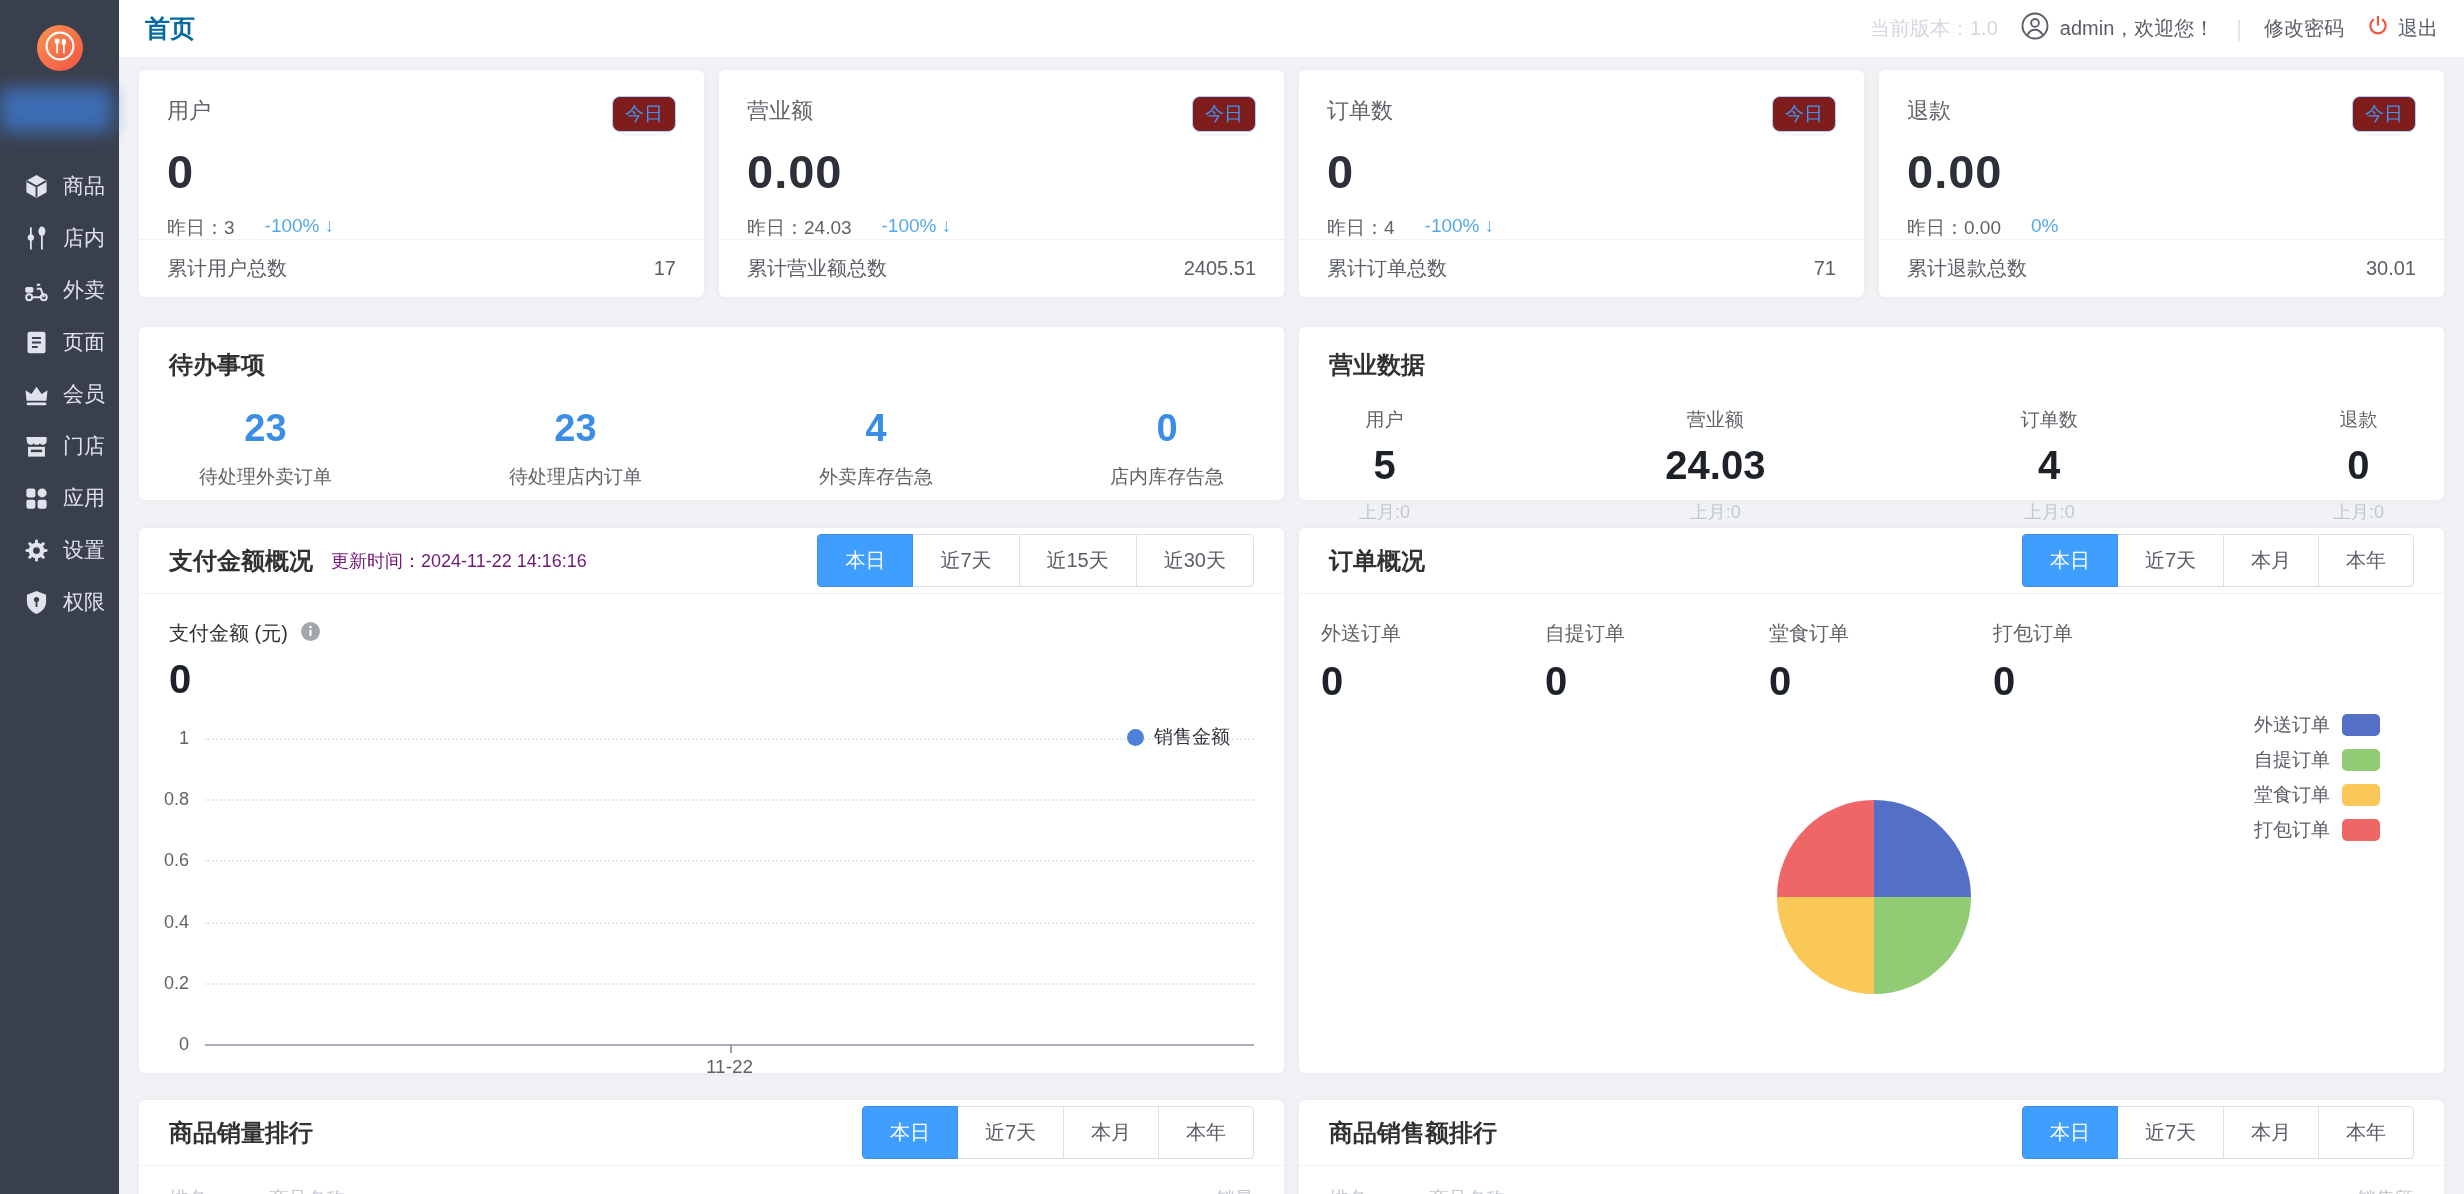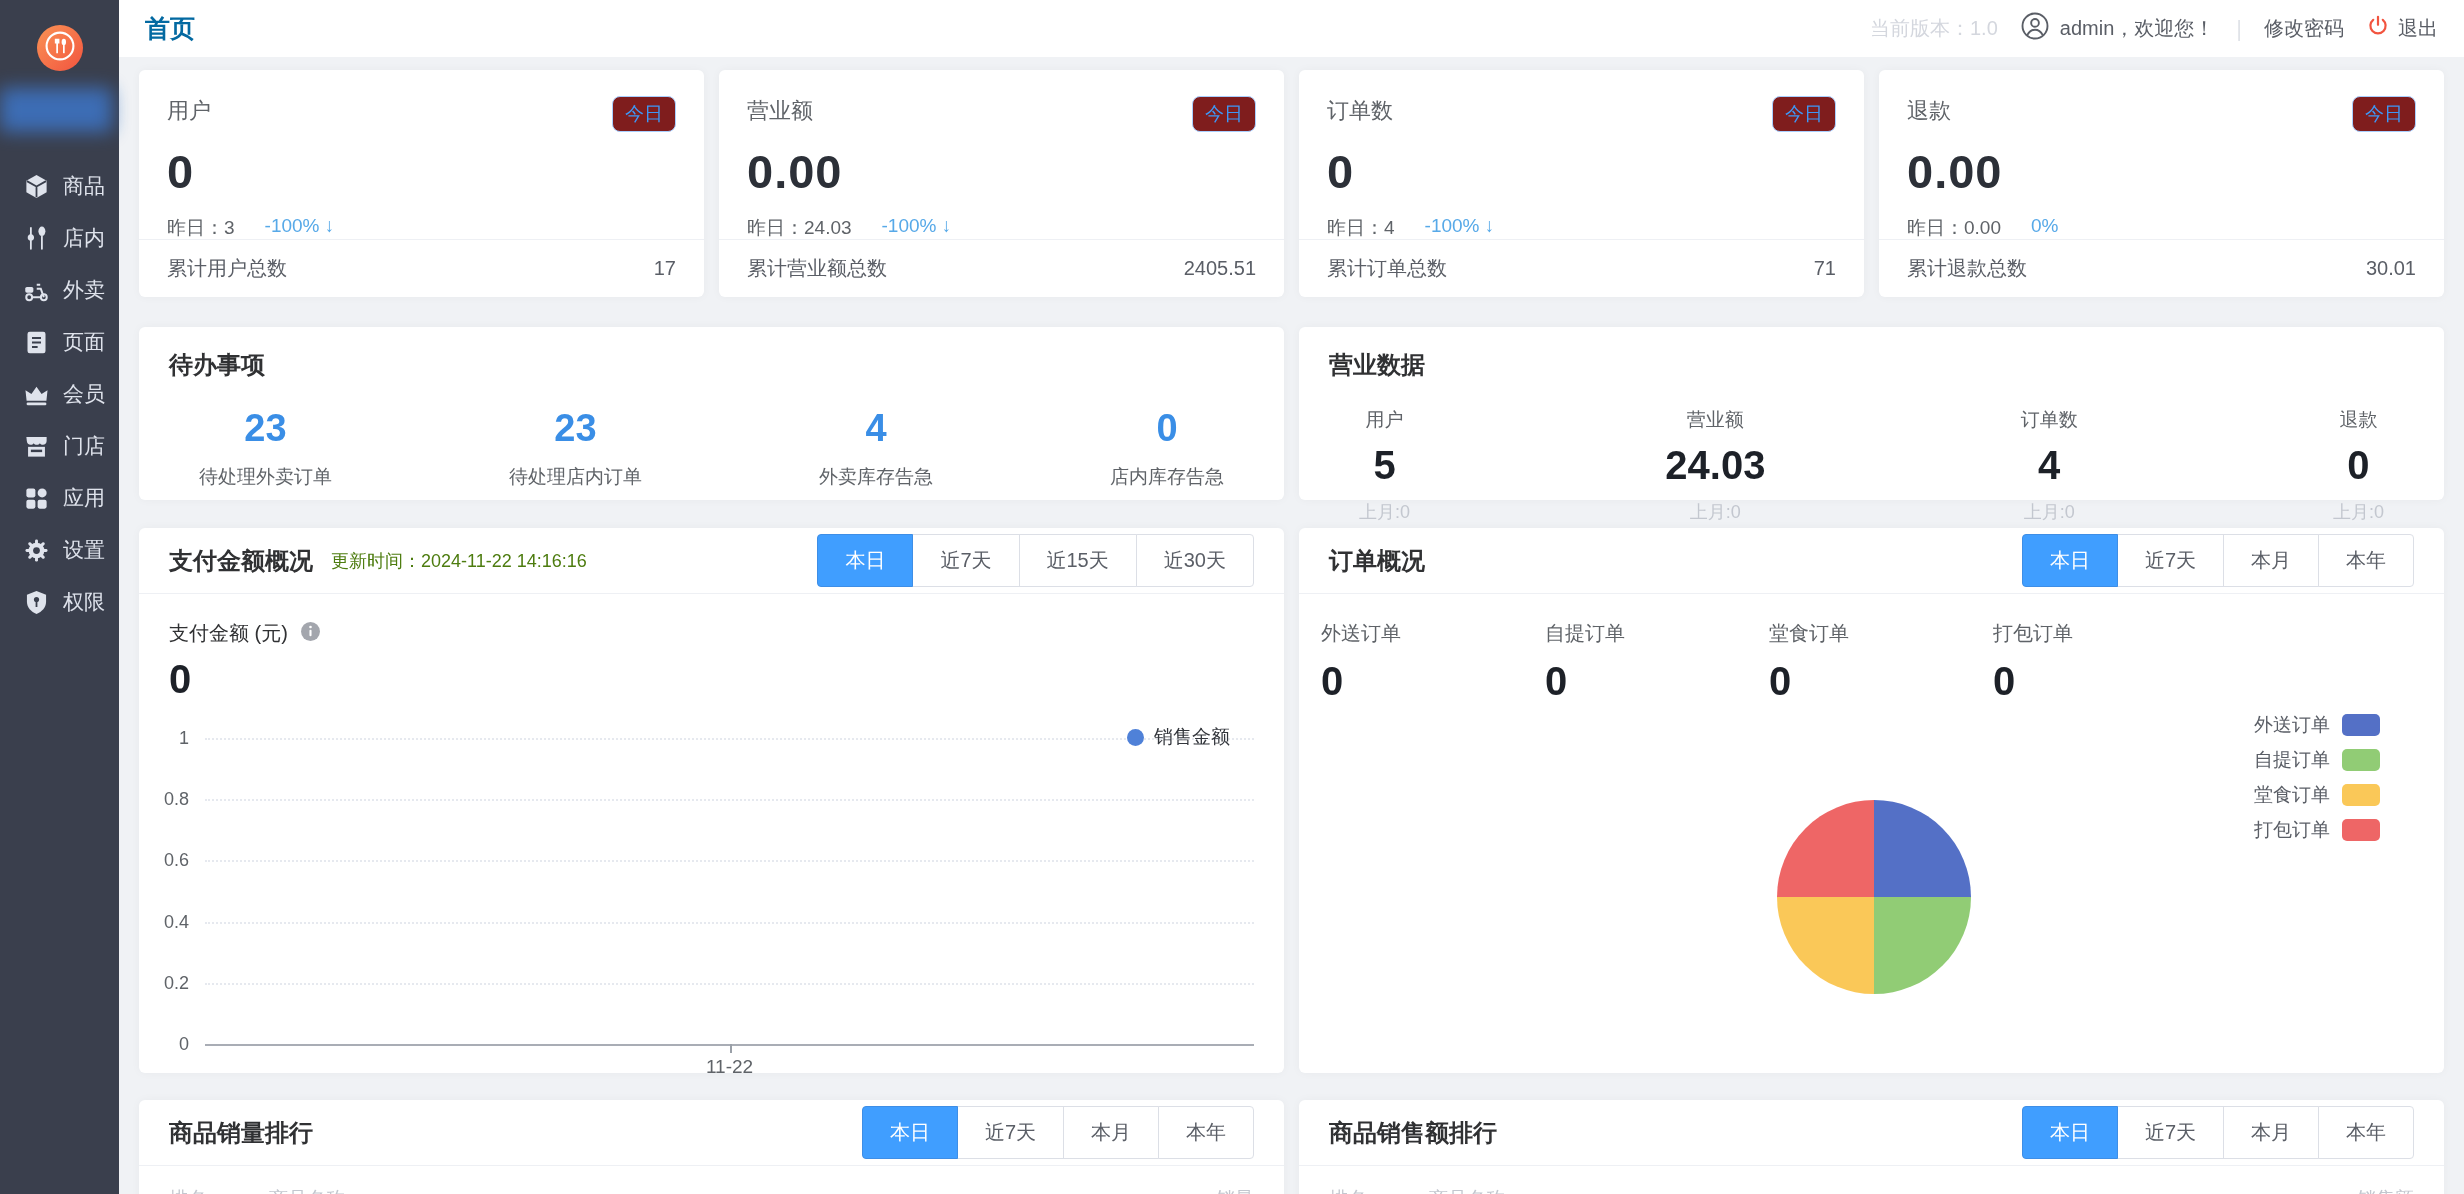--- a/index.html
+++ b/index.html
@@ -55,21 +55,21 @@
   .stat-col { text-align:center; }
   .todo-num { font-size:38px; font-weight:700; color:#3a8ee6; }
   .todo-label { font-size:19px; color:#5f6368; margin-top:14px; }
   .biz-label { font-size:19px; color:#5f6368; }
   .biz-num { font-size:40px; font-weight:700; color:#1d2128; margin-top:10px; }
   .biz-sub { font-size:18px; color:#c3c7cf; margin-top:12px; }
   
   .row.charts { margin-bottom:27px; }
   .row.charts .panel { flex:1; height:545px; }
   .phead { display:flex; align-items:center; height:66px; padding:0 30px; border-bottom:1px solid #eef0f4; }
-  .updated { font-size:18px; color:#4d7c0f; margin-left:18px; }
+  .updated { font-size:18px; color:#701a75; margin-left:18px; }
   .tabs { display:flex; margin-left:auto; }
   .tab { height:53px; padding:0 27px; font-size:20px; background:#fff; border:1px solid #dcdfe6;
          color:#5a5e66; margin-left:-1px; cursor:pointer; font-family:inherit; }
   .tab:first-child { border-radius:4px 0 0 4px; }
   .tab:last-child { border-radius:0 4px 4px 0; }
   .tab.active { background:#409eff; border-color:#3e8ee6; color:#fff; position:relative; z-index:1; }
   .metric-row { display:flex; align-items:center; gap:12px; margin:26px 0 0 30px; font-size:20px; color:#303133; }
   .metric-value { font-size:40px; font-weight:700; color:#1d2128; margin:10px 0 0 30px; }
   .chart { position:relative; margin:36px 30px 0 10px; padding-left:56px; height:306px; }
   .ylabels { position:absolute; left:0; top:0; width:48px; height:100%; }

